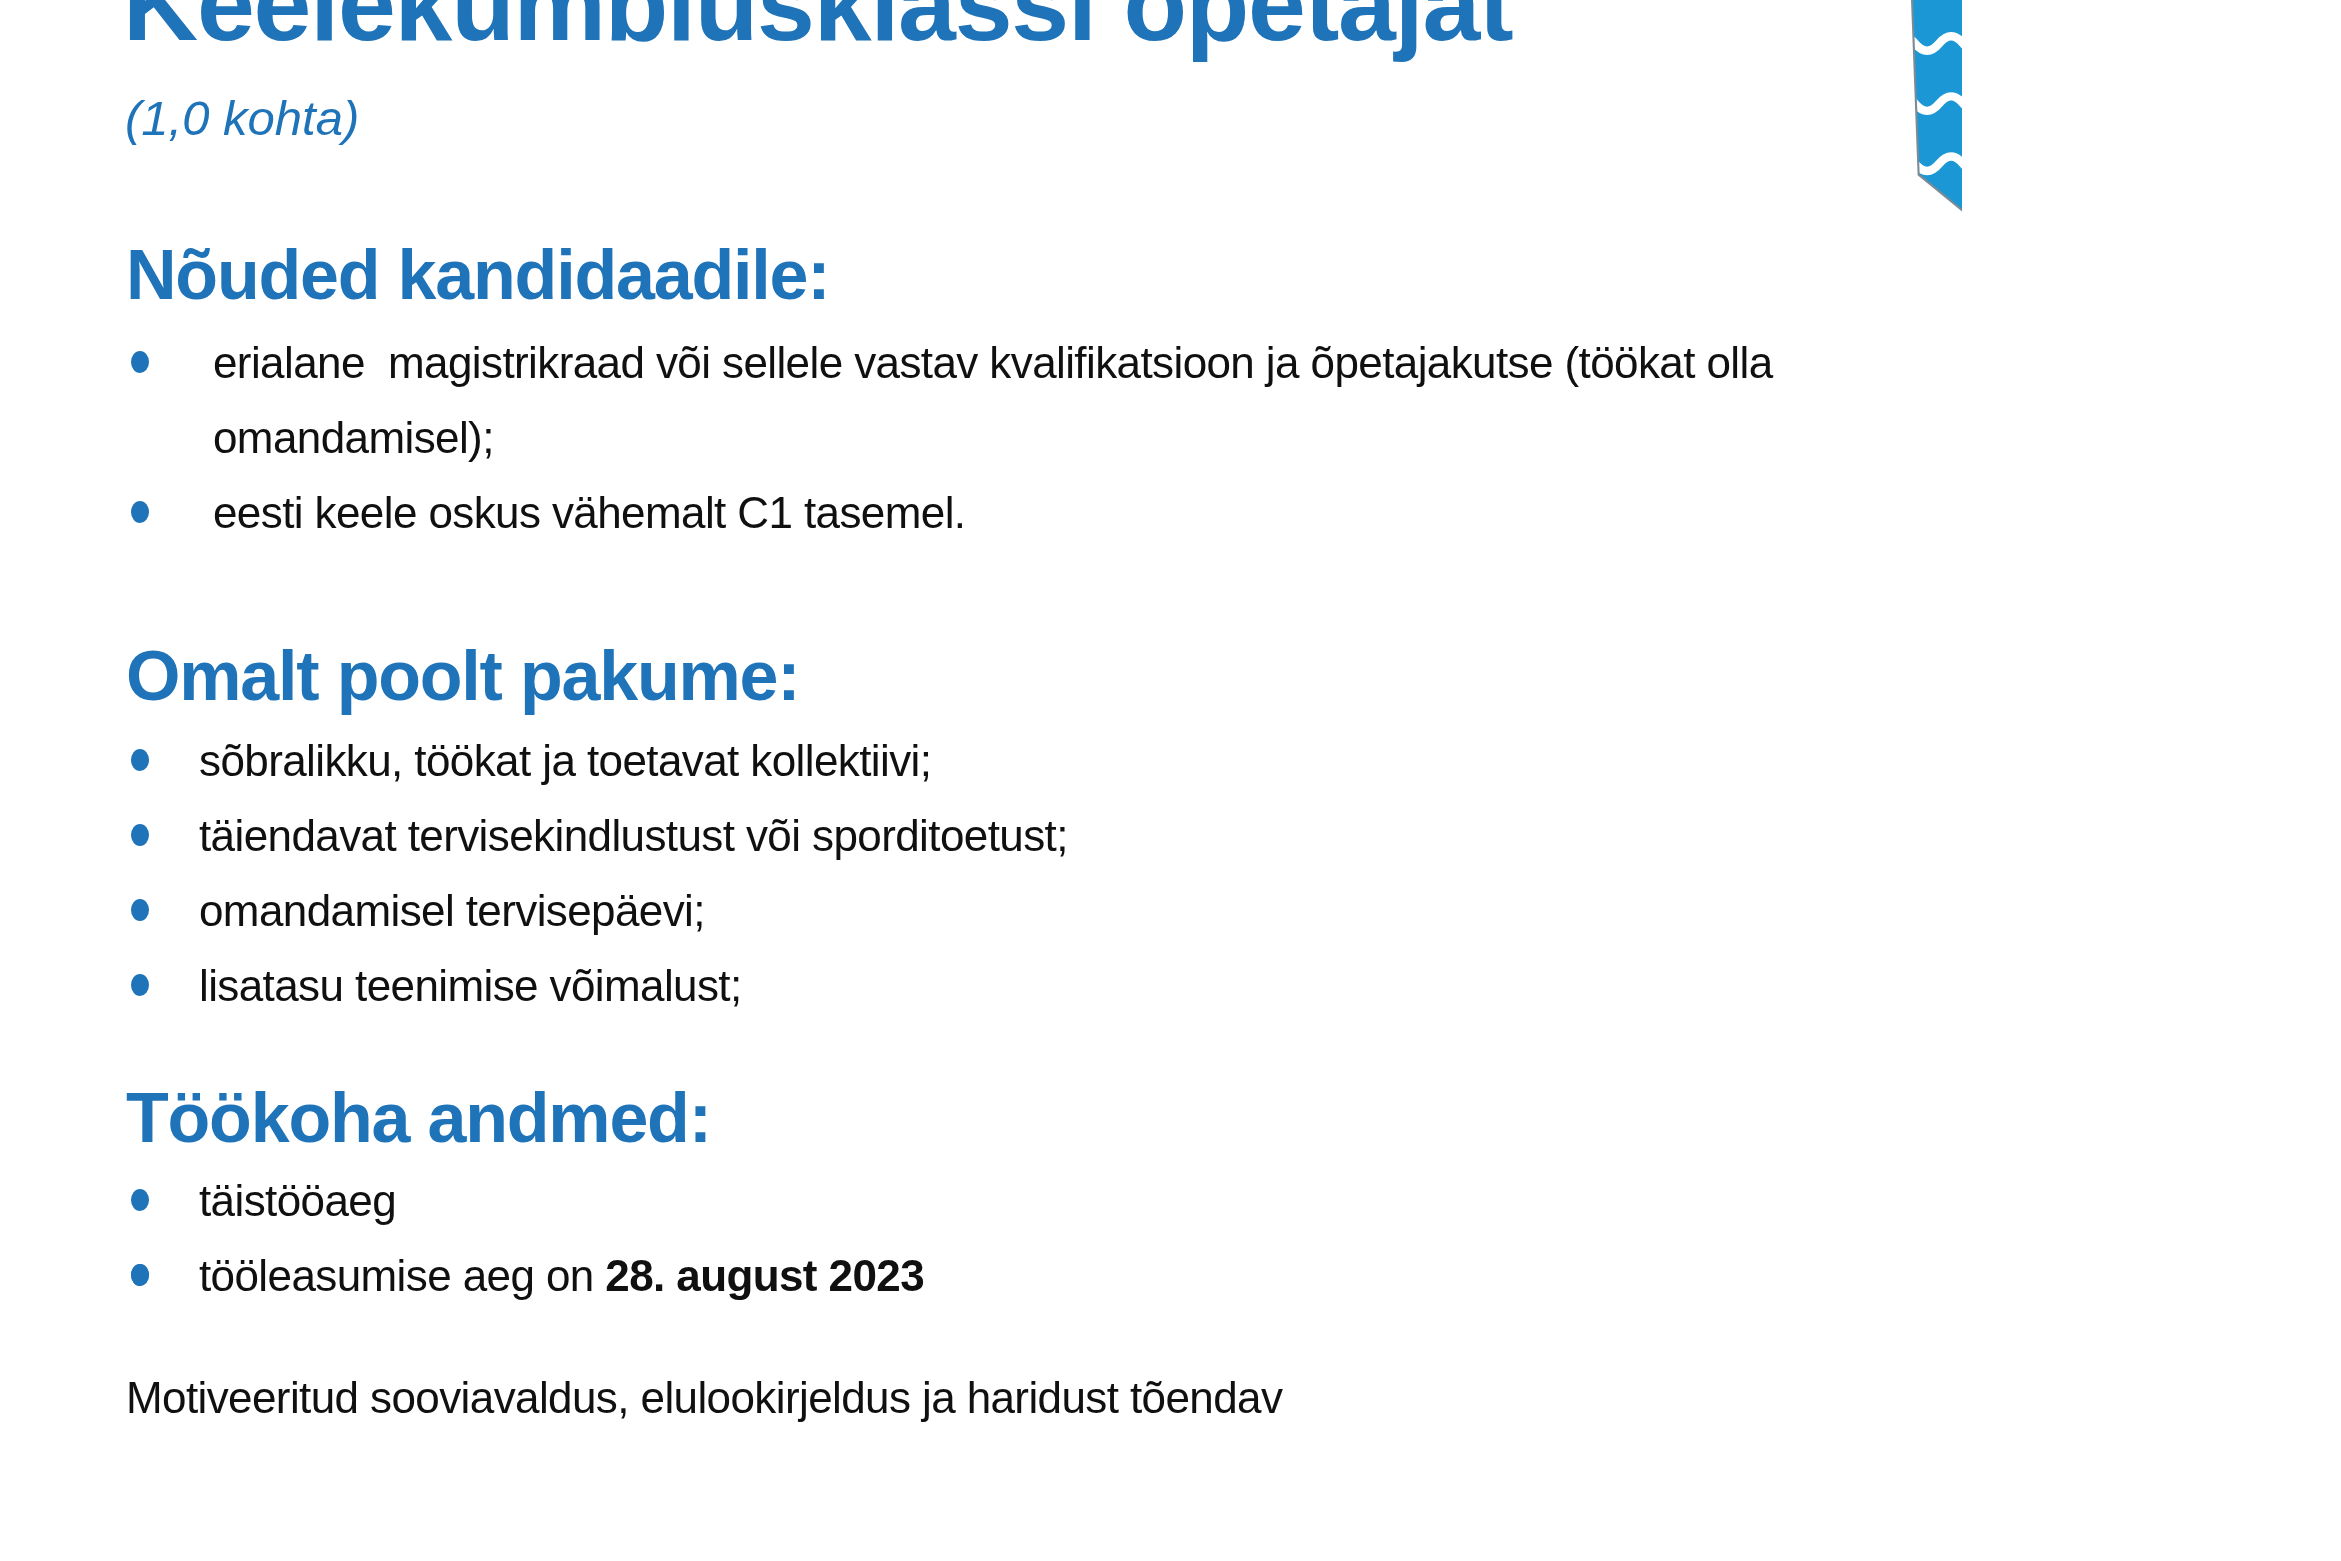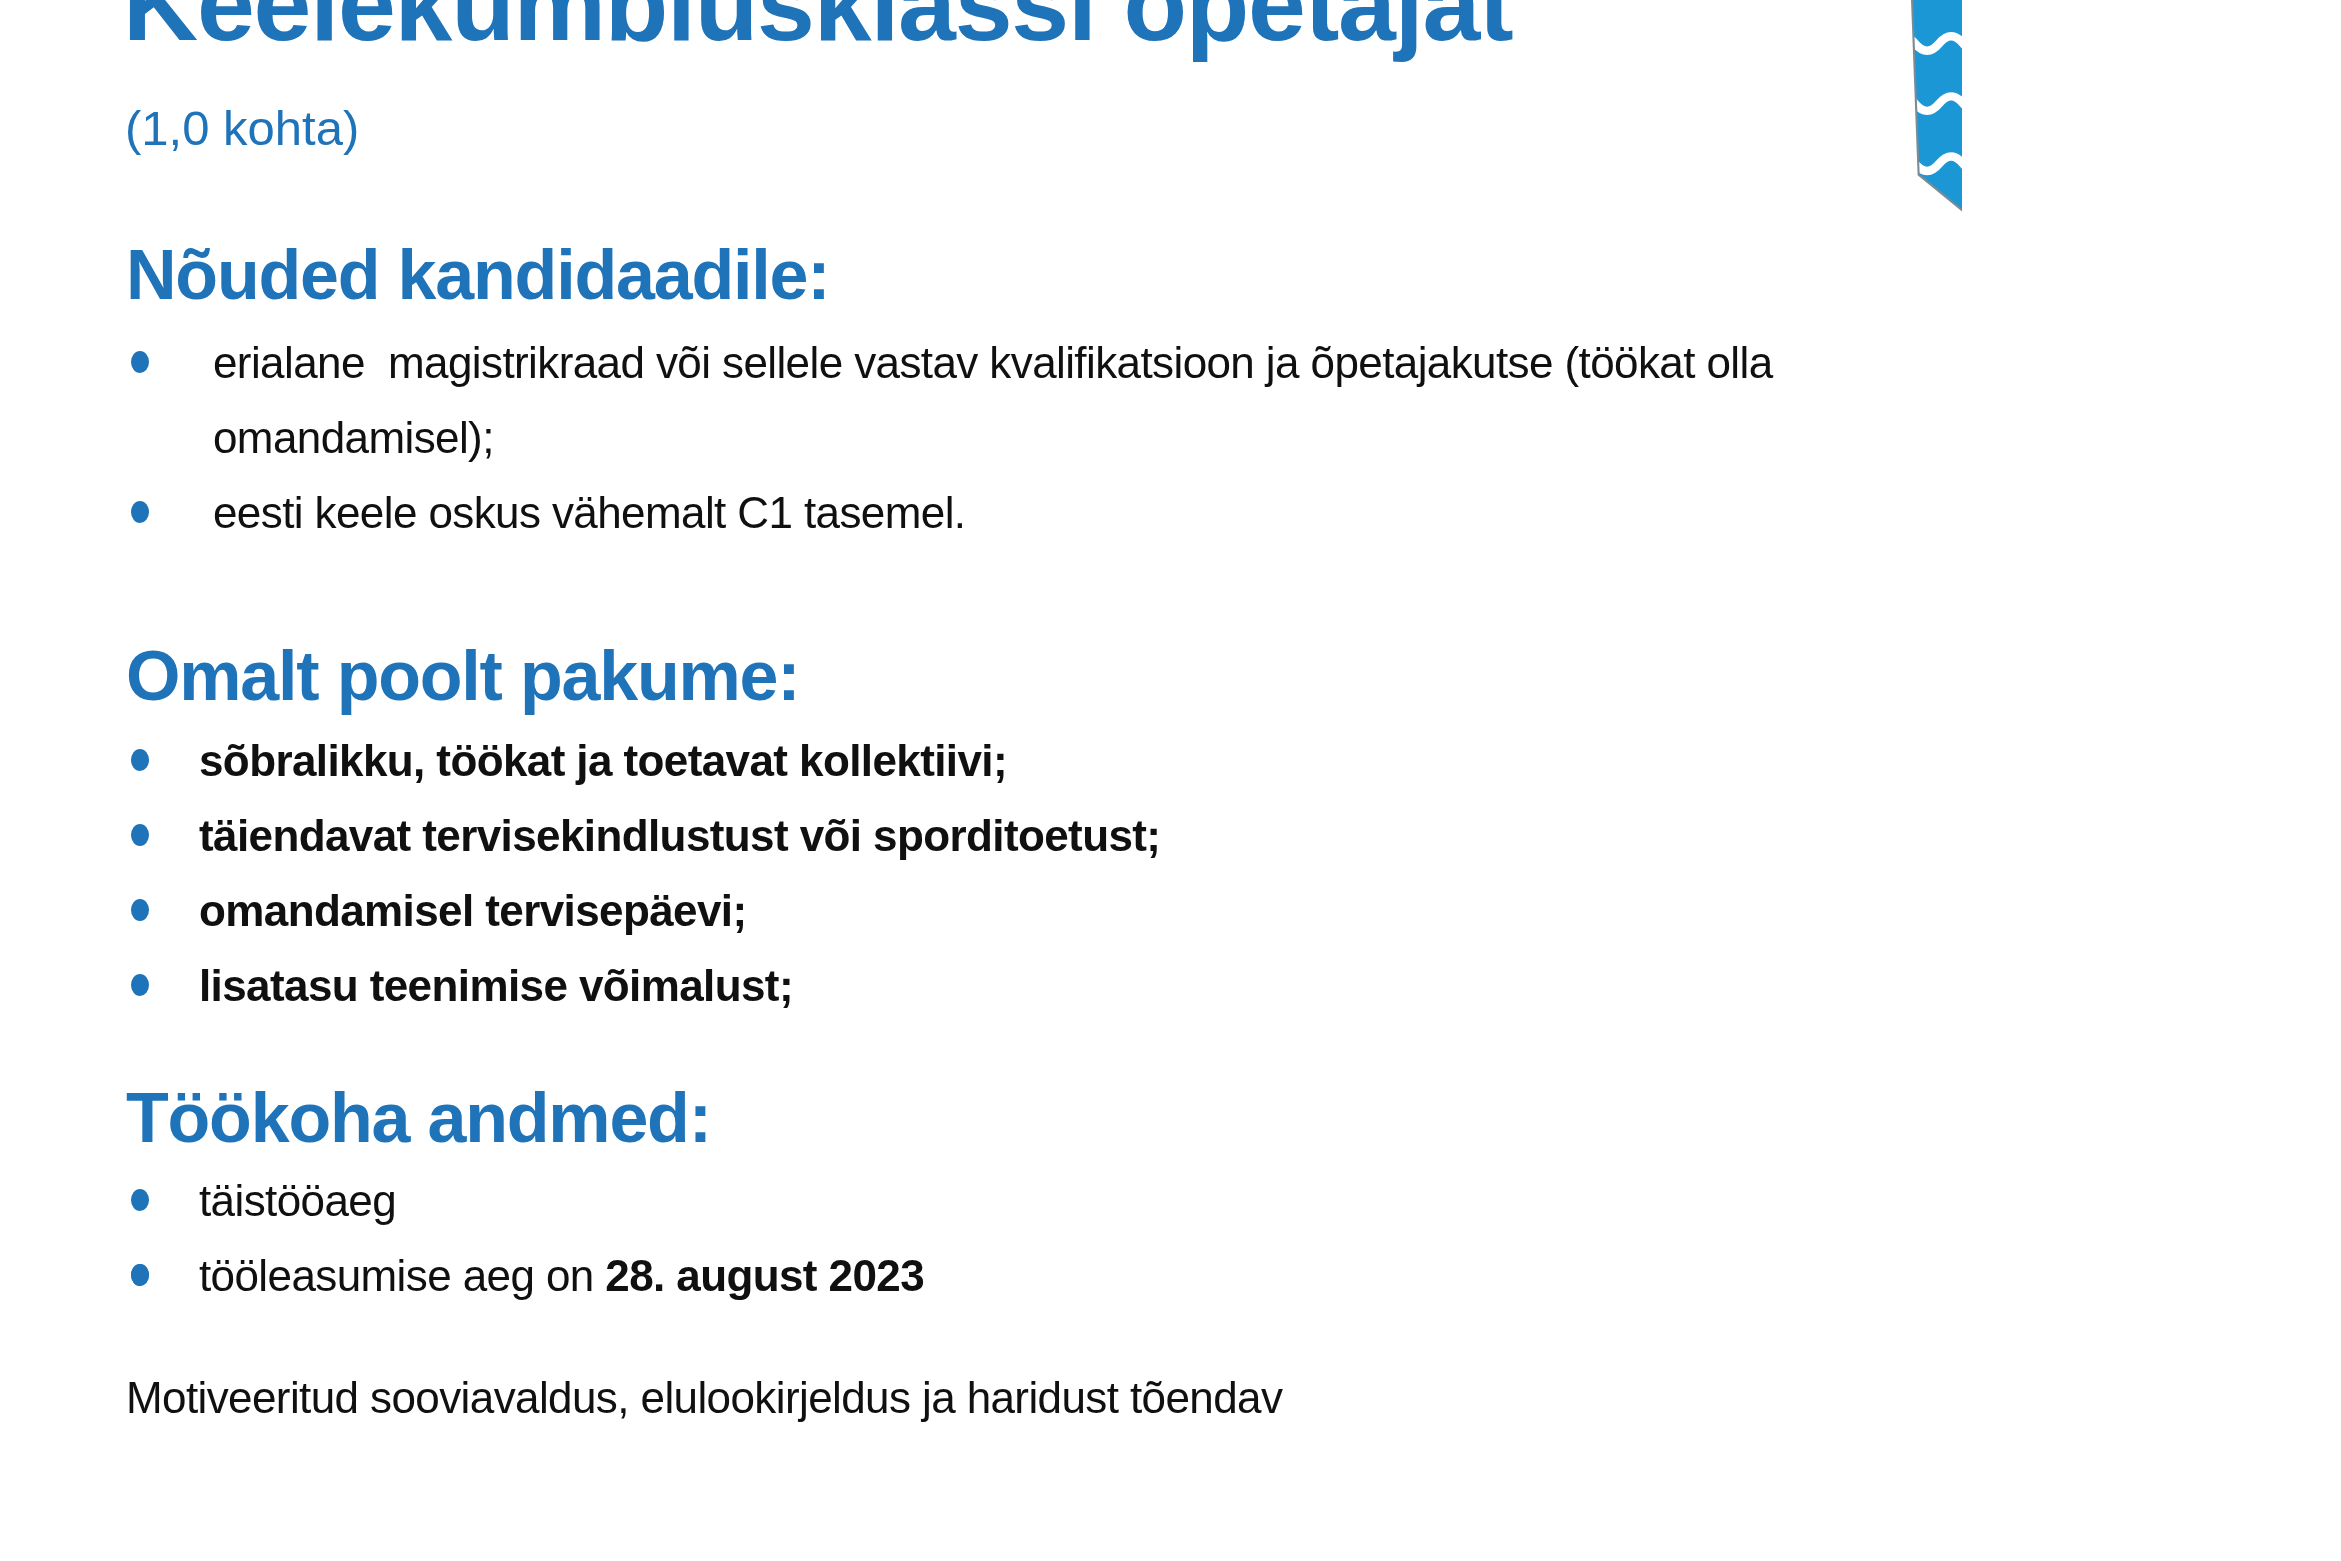--- a/index.html
+++ b/index.html
@@ -26,25 +26,26 @@
     font-size:104px;
     line-height:1;
     font-weight:bold;
     letter-spacing:-1.2px;
     color:var(--accent);
     white-space:nowrap;
   }
   .doc-subtitle{
     position:absolute;
     left:125px;
-    top:99px;
+    top:89px;
     font-size:49px;
     line-height:1.2;
     color:var(--accent);
     white-space:nowrap;
+    font-style:italic;
   }
   .logo{
     position:absolute;
     left:1903px;
     top:-48px;
     width:361px;
     height:361px;
   }
   .sections{
     position:absolute;
@@ -59,21 +60,21 @@
     font-weight:700;
     letter-spacing:-1.2px;
     color:var(--accent);
     white-space:nowrap;
   }
   .section-1 h2{margin-top:235px;}
   .section-2 h2{margin-top:86px;}
   .section-3 h2{margin-top:55px;}
   .section ul{margin:0;padding:0;list-style:none;}
   .section-1 ul{margin-top:9.6px;}
-  .section-2 ul{margin-top:7.2px;font-weight:bold;}
+  .section-2 ul{margin-top:7.2px;}
   .section-3 ul{margin-top:4.8px;}
   li.bullet{
     position:relative;
     font-size:44px;
     line-height:75px;
     letter-spacing:-0.6px;
     padding-left:73px;
   }
   .section-1 li.bullet{padding-left:87px;}
   .dot{

